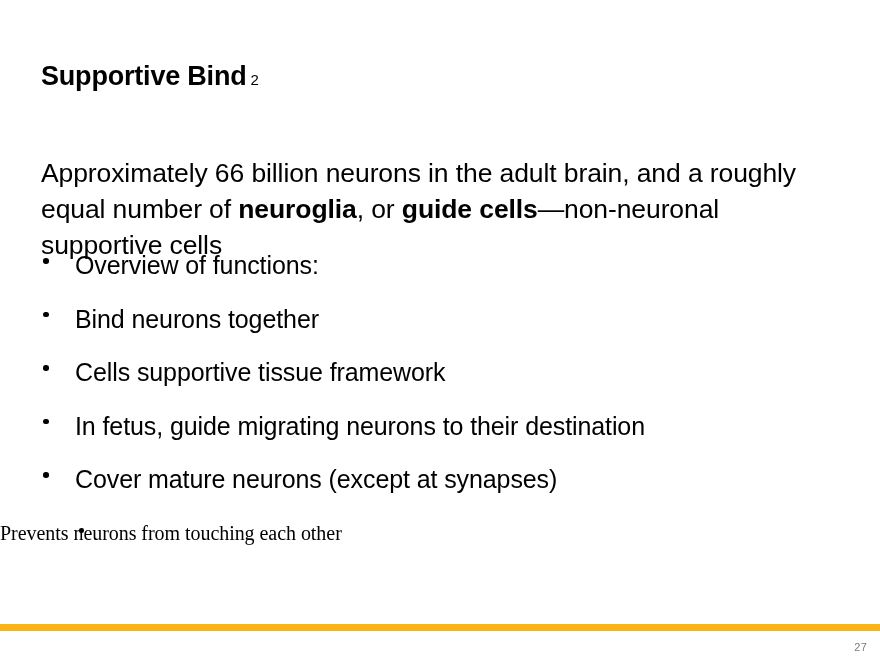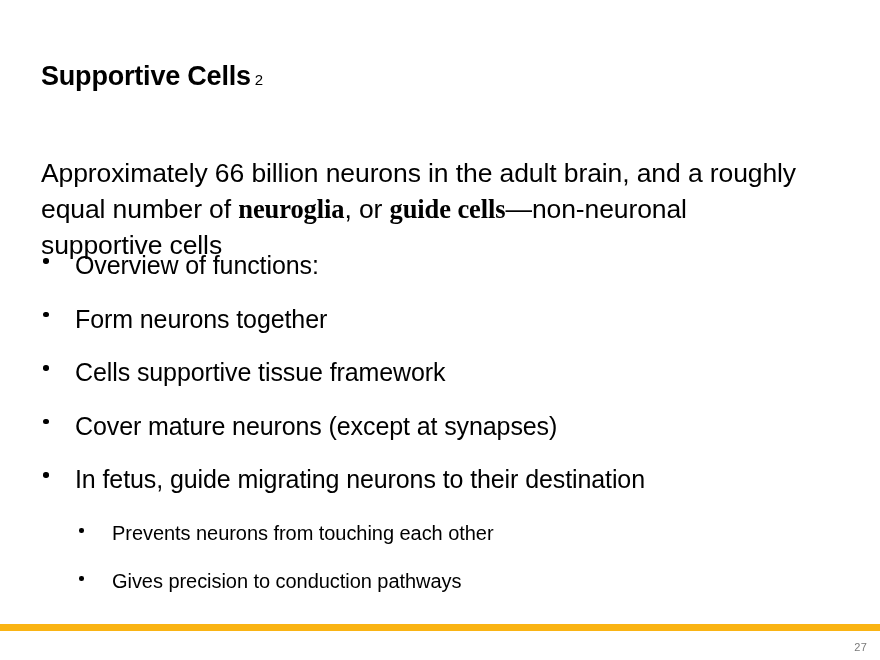--- a/index.html
+++ b/index.html
@@ -46,21 +46,20 @@
     position: absolute;
     left: 41px;
     top: 128px;
     width: 760px;
     font-size: 26.5px;
     line-height: 36px;
     letter-spacing: -0.1px;
   }
   .intro-para b {
     font-weight: bold;
-    font-family: Liberation Serif, serif;
   }
 
   
   .bullet-list {
     position: absolute;
     left: 0;
     top: 250px;
     width: 750px;
     margin: 0;
     padding: 0;
@@ -92,25 +91,25 @@
     position: absolute;
     left: 0;
     top: 520px;
     width: 880px;
     margin: 0;
     padding: 0;
     list-style: none;
   }
   .sub-item {
     position: relative;
-    padding-left: 112px;
     min-height: 48px;
     font-size: 20px;
     line-height: 26px;
     letter-spacing: -0.05px;
+    font-family: Liberation Serif, serif;
   }
   .sub-item > .sub-dot {
     position: absolute;
     left: 79px;
     top: 8px;
     width: 4.5px;
     height: 4.5px;
     border-radius: 50%;
     background: #000000;
   }
@@ -135,57 +134,53 @@
     color: #7a7a7a;
     letter-spacing: 0.2px;
   }
 </style>
 </head>
 <body>
 
 <div class="slide">
 
   <h1 class="slide-title">
-    <span>Supportive Cells</span><span class="ref-num">2</span>
+    <span>Supportive Bind</span><span class="ref-num">2</span>
   </h1>
 
   <p class="intro-para">
     <span>Approximately 66 billion neurons in the adult brain, and a roughly equal number of </span><b>neuroglia</b><span>, or </span><b>guide cells</b><span>—non-neuronal supportive cells</span>
   </p>
 
   <ul class="bullet-list">
     <li class="bullet-item">
       <span class="bullet-dot"></span>
       <span class="bullet-text">Overview of functions:</span>
     </li>
     <li class="bullet-item">
       <span class="bullet-dot"></span>
-      <span class="bullet-text">Form neurons together</span>
+      <span class="bullet-text">Bind neurons together</span>
     </li>
     <li class="bullet-item">
       <span class="bullet-dot"></span>
       <span class="bullet-text">Cells supportive tissue framework</span>
     </li>
     <li class="bullet-item">
       <span class="bullet-dot"></span>
-      <span class="bullet-text">Cover mature neurons (except at synapses)</span>
+      <span class="bullet-text">In fetus, guide migrating neurons to their destination</span>
     </li>
     <li class="bullet-item">
       <span class="bullet-dot"></span>
-      <span class="bullet-text">In fetus, guide migrating neurons to their destination</span>
+      <span class="bullet-text">Cover mature neurons (except at synapses)</span>
     </li>
   </ul>
 
   <ul class="sub-list">
     <li class="sub-item">
       <span class="sub-dot"></span>
       <span class="sub-text">Prevents neurons from touching each other</span>
-    </li>
-    <li class="sub-item">
-      <span class="sub-dot"></span>
-      <span class="sub-text">Gives precision to conduction pathways</span>
     </li>
   </ul>
 
   <div class="footer-bar"></div>
   <div class="page-number">27</div>
 
 </div>
 
 </body></html>

